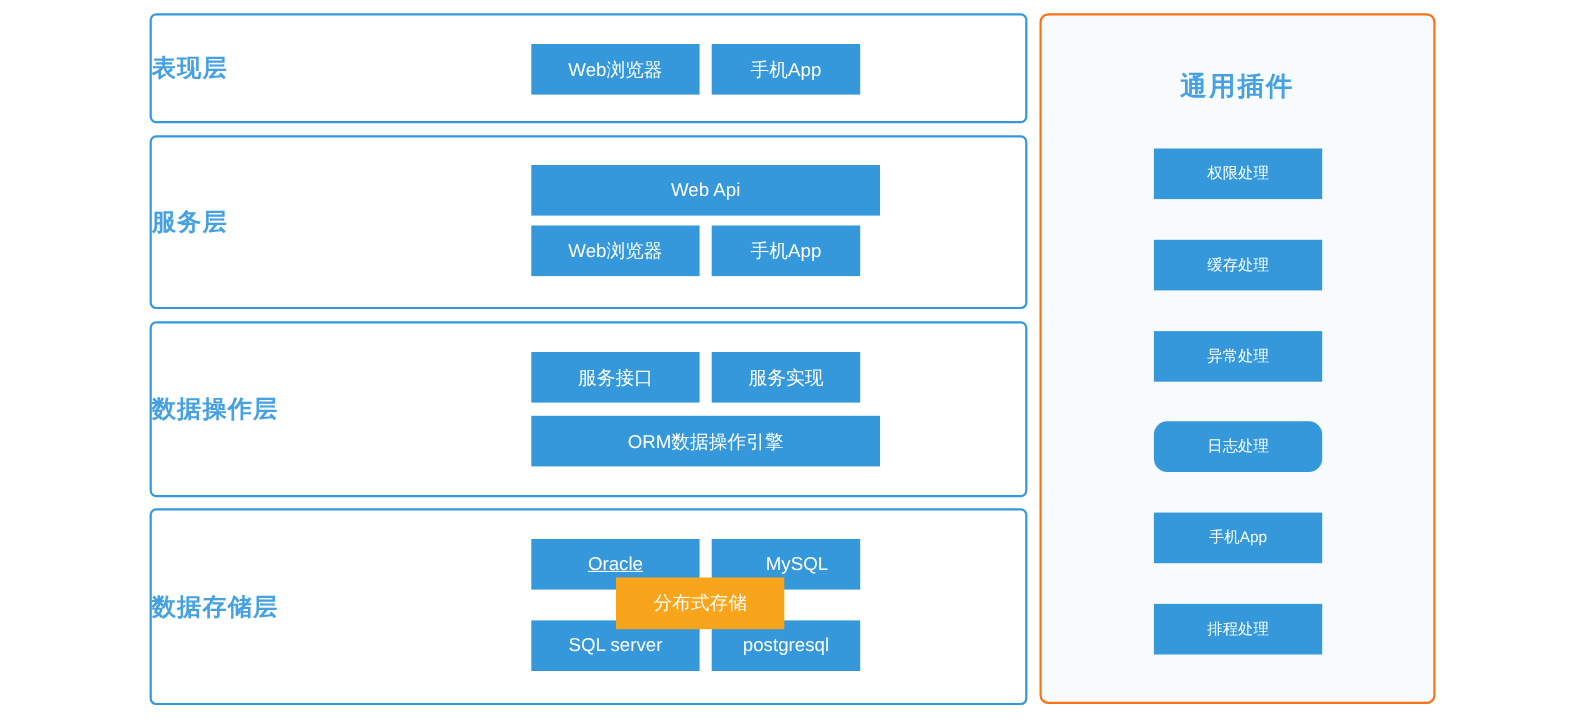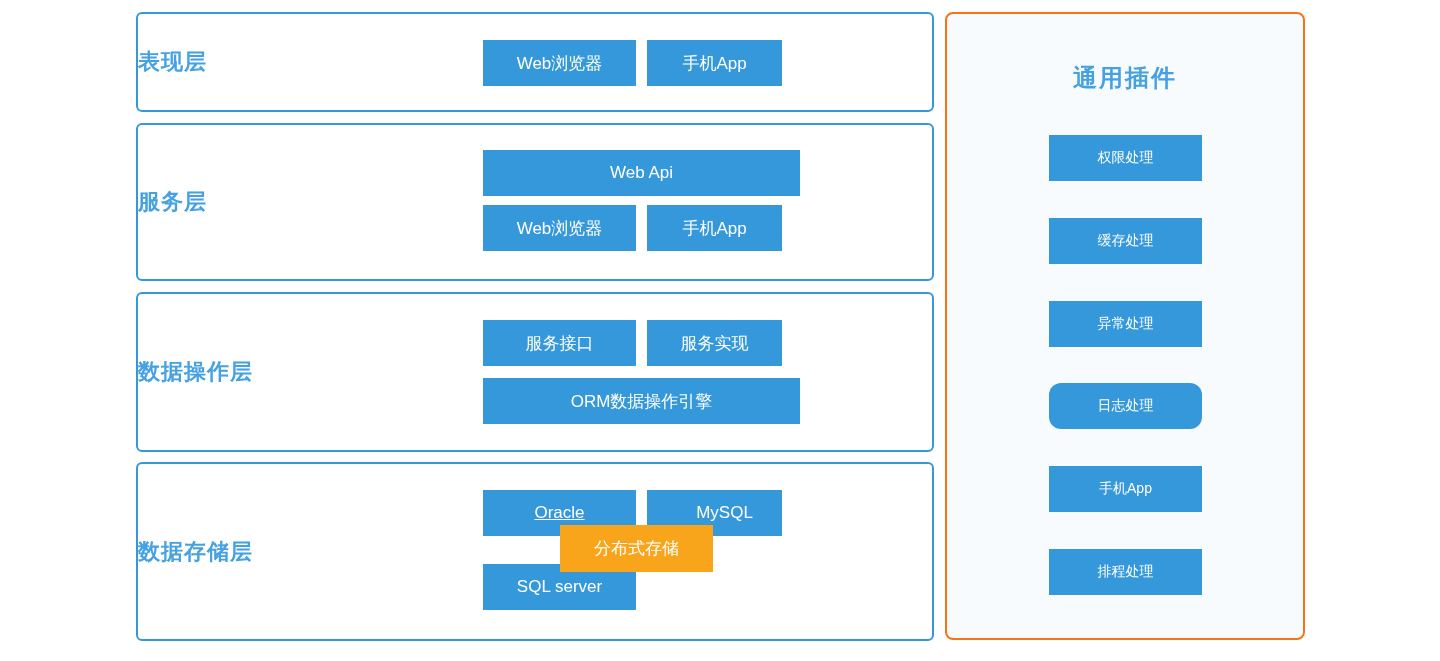--- a/index.html
+++ b/index.html
@@ -65,20 +65,21 @@
     <div class="node col1" style="top:26px;">服务接口</div>
     <div class="node col2" style="top:26px;">服务实现</div>
     <div class="node wide" style="top:84px;">ORM数据操作引擎</div>
   </div>
 
   <div class="layer-box" style="top:462px;height:179px;">
     <div class="layer-label">数据存储层</div>
     <div class="node col1" style="top:26px;text-decoration:underline;">Oracle</div>
     <div class="node col2" style="top:26px;padding-left:20px;">MySQL</div>
     <div class="node col1" style="top:100px;">SQL server</div>
+    <div class="node col2" style="top:100px;">postgresql</div>
     <div class="overlay-node">分布式存储</div>
   </div>
 
   <div class="plugin-panel">
     <div class="panel-title">通用插件</div>
     <div class="plugin-btn" style="top:121px;">权限处理</div>
     <div class="plugin-btn" style="top:204px;">缓存处理</div>
     <div class="plugin-btn" style="top:287px;">异常处理</div>
     <div class="plugin-btn" style="top:369px;border-radius:12px;">日志处理</div>
     <div class="plugin-btn" style="top:452px;">手机App</div>

